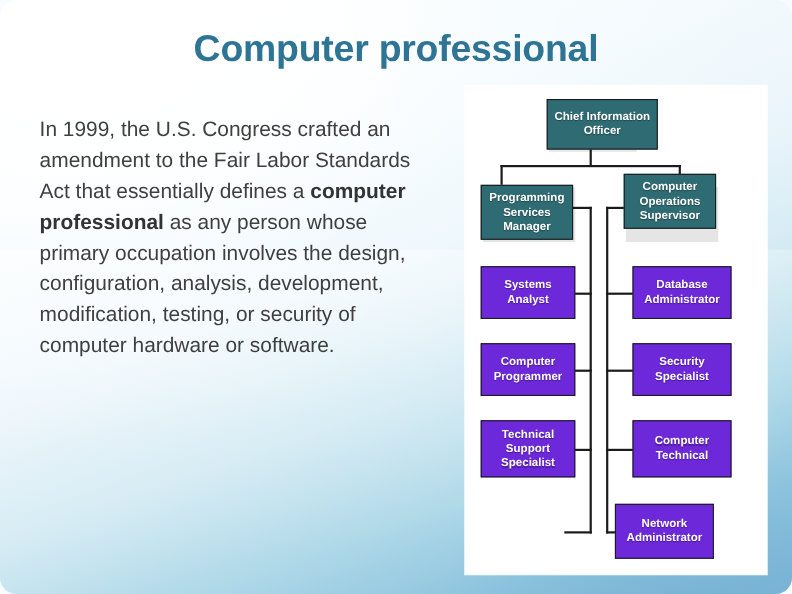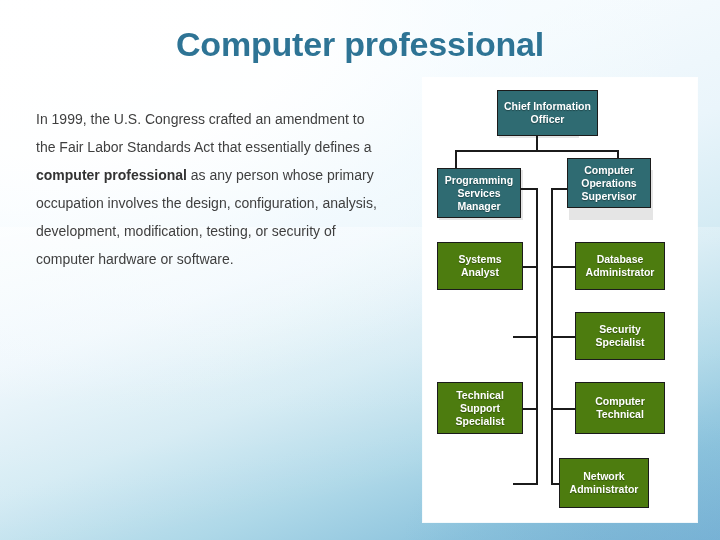--- a/index.html
+++ b/index.html
@@ -23,20 +23,21 @@
     background:
       radial-gradient(130% 110% at 8% 0%, rgba(255,255,255,0.98) 0%, rgba(255,255,255,0.92) 26%, rgba(246,252,255,0.55) 46%, rgba(255,255,255,0.0) 68%),
       linear-gradient(160deg,
         #f9fdff 0%,
         #f6fbfe 26%,
         #eaf5fb 46%,
         #d2eaf3 62%,
         #aed8e8 76%,
         #8cc3dd 88%,
         #79b3d6 100%);
+    border-radius: 15px;
   }
 
   
   #slide::before {
     content: "";
     position: absolute;
     left: -10%;
     top: 42%;
     width: 130%;
     height: 70%;
@@ -69,21 +70,21 @@
     text-shadow: 0 1px 0 rgba(255,255,255,0.75);
     z-index: 4;
   }
 
   
   #bodytext {
     position: absolute;
     left: 36px;
     top: 105px;
     width: 350px;
-    font-size: 14px;
+    font-size: 19px;
     line-height: 28px;
     color: #3f3f3f;
     z-index: 4;
   }
   #bodytext b { font-weight: bold; color: #333; }
 
   
   #chart-panel {
     position: absolute;
     left: 423px;
@@ -105,21 +106,21 @@
     line-height: 13px;
     text-align: center;
     display: flex;
     align-items: center;
     justify-content: center;
     padding: 2px 3px;
     text-shadow: 0 1px 1px rgba(0,0,0,0.35);
     z-index: 3;
   }
   .node.teal  { background: #2f6b72; }
-  .node.green { background: #4d7c0f; }
+  .node.green { background: #6d28d9; }
 
   .conn {
     position: absolute;
     background: #1b1b1b;
     z-index: 2;
   }
 
   
   .shadow {
     position: absolute;
@@ -177,20 +178,23 @@
     </div>
 
     <div class="node teal" style="left:144px; top:80px; width:84px; height:50px;">
       <span>Computer Operations Supervisor</span>
     </div>
 
     <div class="node green" style="left:14px; top:164px; width:86px; height:48px;">
       <span>Systems Analyst</span>
     </div>
 
+    <div class="node green" style="left:14px; top:234px; width:86px; height:48px;">
+      <span>Computer Programmer</span>
+    </div>
 
     <div class="node green" style="left:14px; top:304px; width:86px; height:52px;">
       <span>Technical Support Specialist</span>
     </div>
 
 
     <div class="node green" style="left:152px; top:164px; width:90px; height:48px;">
       <span>Database Administrator</span>
     </div>
 

